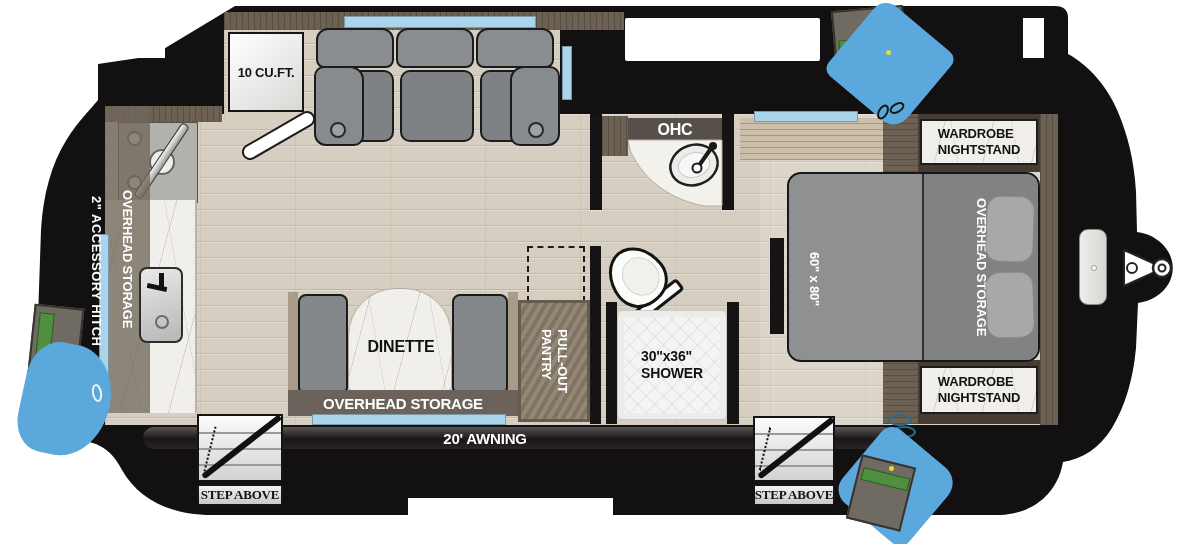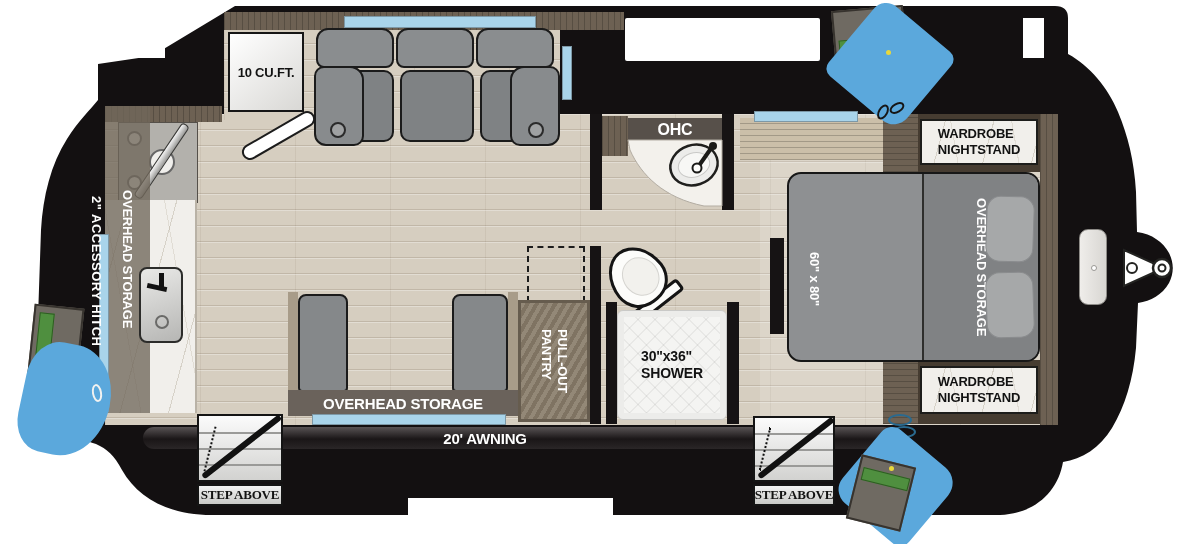--- a/index.html
+++ b/index.html
@@ -117,20 +117,25 @@
   <div class="abs center" style="left:617px;top:310px;width:110px;height:110px;background:#f4f4f2;border:1px solid #c9c9c7;border-radius:6px;box-shadow:inset 0 0 0 6px #ececea;
        background-image:repeating-linear-gradient(45deg, rgba(0,0,0,.05) 0 1px, transparent 1px 12px),repeating-linear-gradient(-45deg, rgba(0,0,0,.05) 0 1px, transparent 1px 12px);">
     <span class="lbl dark ml" style="font-size:14px;">30"x36"
 SHOWER</span>
   </div>
 
   <div class="abs" style="left:288px;top:292px;width:10px;height:122px;background:#a89c89;"></div>
   <div class="abs" style="left:508px;top:292px;width:10px;height:122px;background:#a89c89;"></div>
   <div class="abs cush" style="left:298px;top:294px;width:50px;height:98px;border-radius:8px 8px 4px 4px;"></div>
   <div class="abs cush" style="left:452px;top:294px;width:56px;height:98px;border-radius:8px 8px 4px 4px;"></div>
+  <div class="abs marble" style="left:348px;top:288px;width:104px;height:104px;border:1px solid #b2aca1;border-radius:48px 48px 6px 6px;">
+    <div class="abs center" style="left:0;top:46px;width:104px;height:24px;">
+      <span class="lbl dark" style="font-size:16px;">DINETTE</span>
+    </div>
+  </div>
   <div class="abs center" style="left:288px;top:390px;width:230px;height:26px;background:#6a625b;">
     <span class="lbl white" style="font-size:15px;">OVERHEAD STORAGE</span>
   </div>
 
   <div class="abs" style="left:527px;top:246px;width:58px;height:56px;border:2px dashed #1c1c1c;"></div>
   <div class="abs center" style="left:518px;top:300px;width:72px;height:122px;background:#8b7f6d;border:3px solid #665c4e;
        background-image:repeating-linear-gradient(120deg, rgba(255,255,255,.07) 0 4px, rgba(40,30,20,.12) 4px 8px);">
     <span class="lbl white vtext ml" style="font-size:13px;">PULL-OUT
 PANTRY</span>
   </div>

